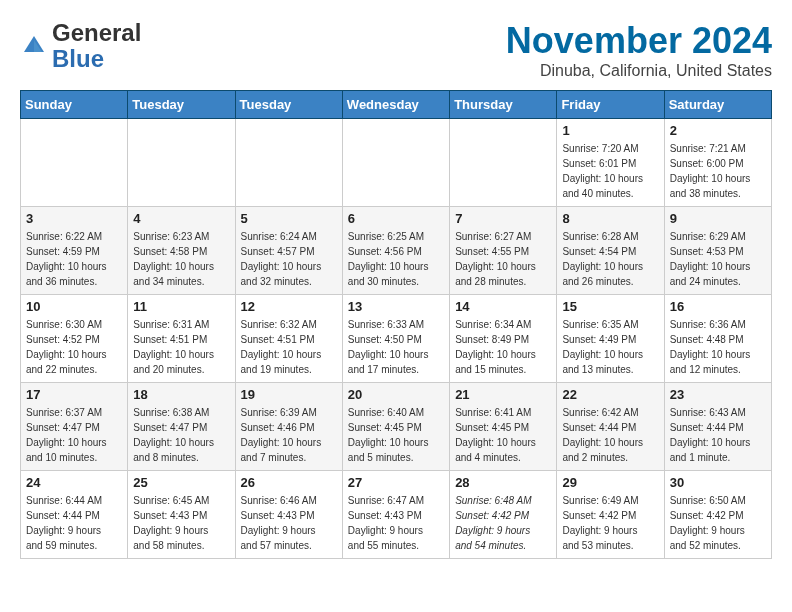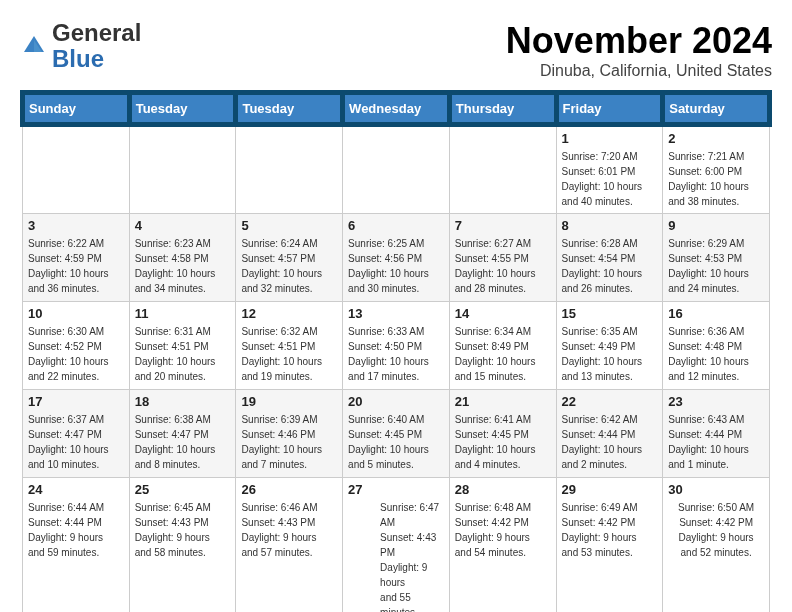--- a/index.html
+++ b/index.html
@@ -31,39 +31,39 @@
       width: 28px;
       height: 28px;
       margin-right: 4px;
     }
     .title-block {
       text-align: right;
     }
     .month-year {
       font-size: 36px;
       font-weight: bold;
-      color: #000000;
+      color: #0369a1;
     }
     .location {
       font-size: 16px;
       color: #444;
     }
     table {
       width: 100%;
       border-collapse: collapse;
       table-layout: fixed;
     }
     thead tr th {
       background-color: #3b82c4;
       color: #fff;
       font-size: 13px;
       font-weight: bold;
       padding: 6px 4px;
       text-align: left;
-      border: 5px solid #0c4a6e;
+      border: 1px solid #0c4a6e;
     }
     tbody tr td {
       border: 1px solid #ccc;
       vertical-align: top;
       padding: 4px 5px;
       font-size: 11px;
       color: #333;
       height: 88px;
       background: #fff;
     }
@@ -309,41 +309,41 @@
         </td>
         <td>
           <div class="day-number">26</div>
           <div class="day-info" style="white-space: pre-line;">Sunrise: 6:46 AM
 Sunset: 4:43 PM
 Daylight: 9 hours
 and 57 minutes.</div>
         </td>
         <td>
           <div class="day-number">27</div>
-          <div class="day-info" style="white-space: pre-line; margin-left: 32px;">Sunrise: 6:47 AM
+          <div class="day-info" style="white-space: pre-line;">Sunrise: 6:47 AM
 Sunset: 4:43 PM
 Daylight: 9 hours
 and 55 minutes.</div>
         </td>
         <td>
           <div class="day-number">28</div>
-          <div class="day-info" style="white-space: pre-line;">Sunrise: 6:48 AM
+          <div class="day-info" style="white-space: pre-line; font-style: italic;">Sunrise: 6:48 AM
 Sunset: 4:42 PM
 Daylight: 9 hours
 and 54 minutes.</div>
         </td>
         <td>
           <div class="day-number">29</div>
           <div class="day-info" style="white-space: pre-line;">Sunrise: 6:49 AM
 Sunset: 4:42 PM
 Daylight: 9 hours
 and 53 minutes.</div>
         </td>
         <td>
           <div class="day-number">30</div>
-          <div class="day-info" style="white-space: pre-line; text-align: center;">Sunrise: 6:50 AM
+          <div class="day-info" style="white-space: pre-line;">Sunrise: 6:50 AM
 Sunset: 4:42 PM
 Daylight: 9 hours
 and 52 minutes.</div>
         </td>
       </tr>
     </tbody>
 </table>
 
 </body></html>

